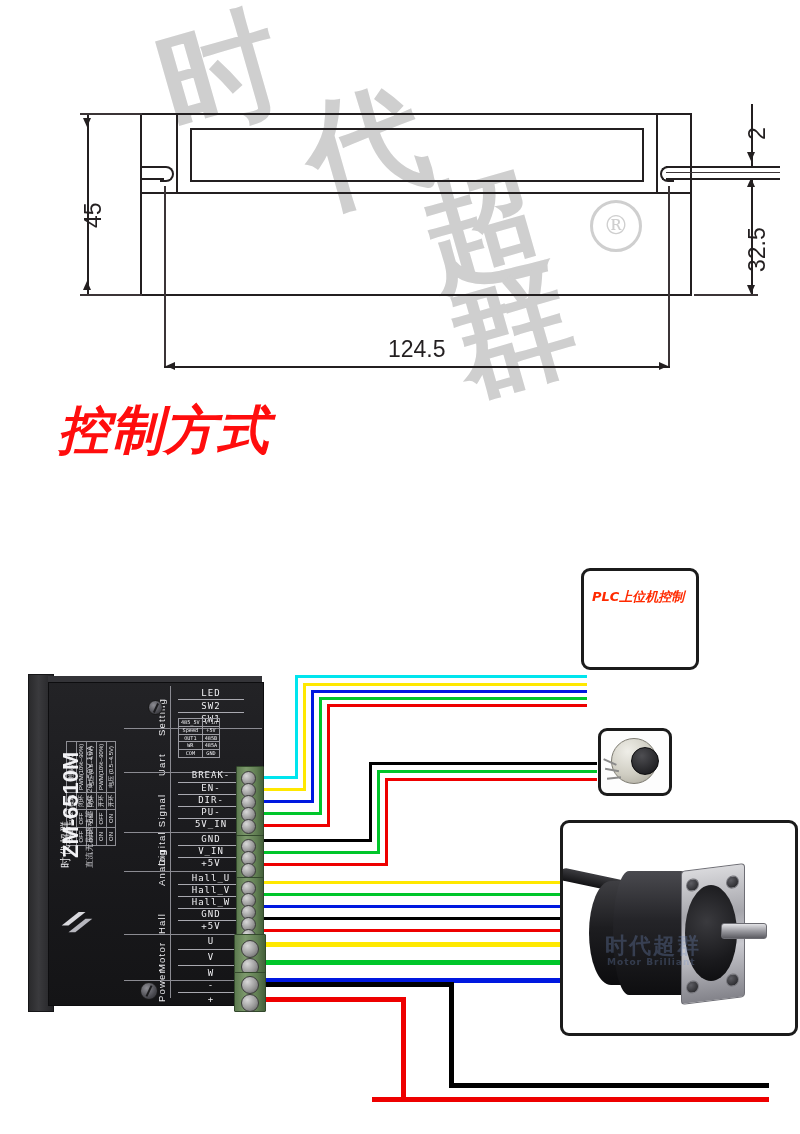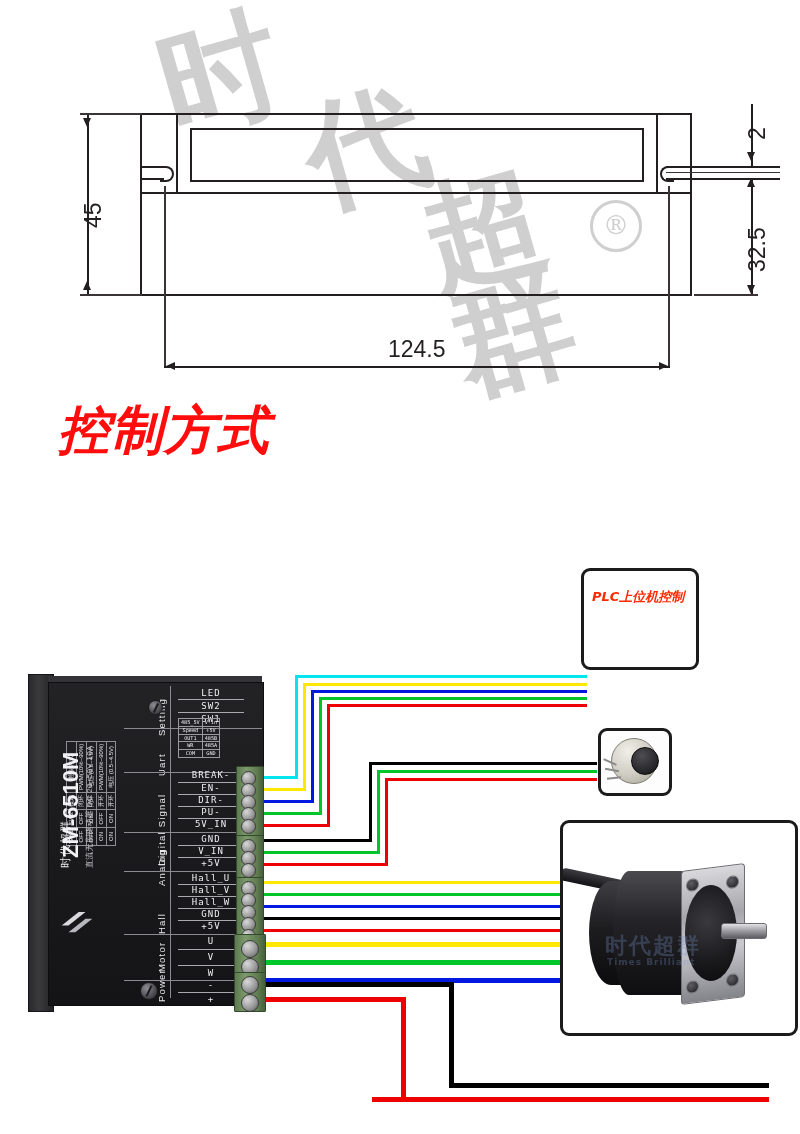--- a/index.html
+++ b/index.html
@@ -544,14 +544,14 @@
   <div class="abs" id="motor-can"></div>
   <div class="abs" id="motor-flange">
     <div class="flange-hole" style="left:4px;top:8px;"></div>
     <div class="flange-hole" style="left:44px;top:10px;"></div>
     <div class="flange-hole" style="left:4px;top:110px;"></div>
     <div class="flange-hole" style="left:44px;top:108px;"></div>
   </div>
   <div class="abs" id="motor-face"></div>
   <div class="abs" id="motor-shaft"></div>
   <div class="abs" id="motor-wm">时代超群</div>
-  <div class="abs" id="motor-wm2">Times Brilliant</div>
+  <div class="abs" id="motor-wm2">Motor Brilliant</div>
 </div>
 
 </body></html>

